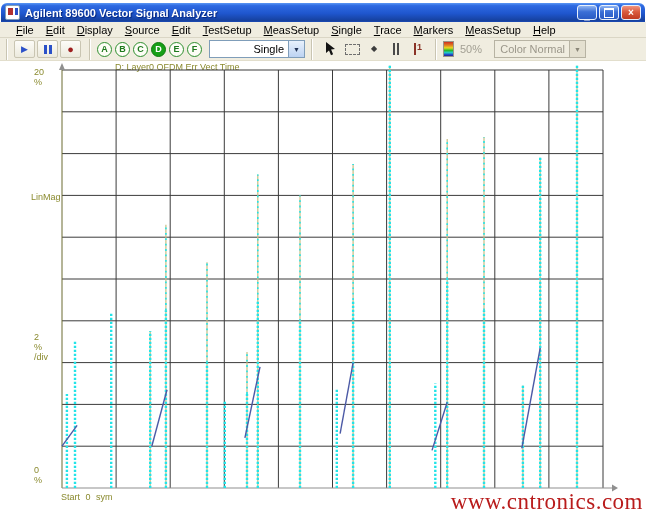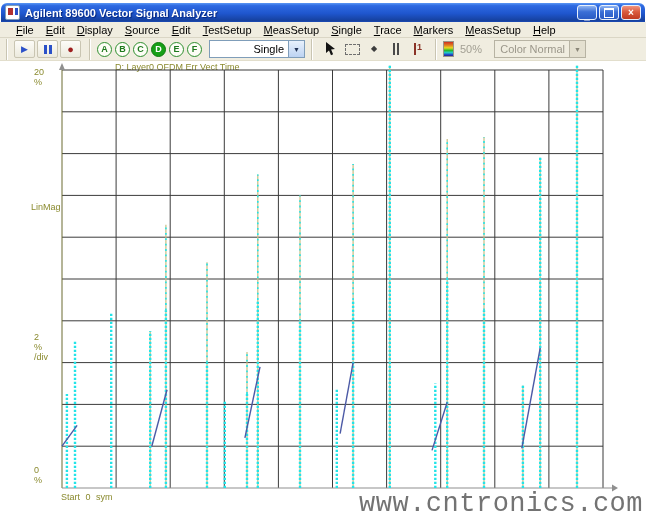--- a/index.html
+++ b/index.html
@@ -83,22 +83,22 @@
   .m1 b{font-size:9px;color:#8a3326;line-height:9px;font-weight:bold;}
   .colorbar{width:9px;height:14px;border:1px solid #9a9688;
     background:linear-gradient(180deg,#d03020 0%,#e07820 22%,#e8d820 42%,#28b828 60%,#20c8c8 76%,#2038c8 92%,#282888 100%);}
   .zoomlevel{color:#A3A094;margin:0 8px 0 6px;}
 
   
   .chart{position:absolute;top:61px;left:0;right:0;bottom:0;background:#fff;}
   .lab{position:absolute;color:#8a8a2e;font-size:9px;line-height:10px;white-space:nowrap;}
   .ylab{width:24px;text-align:left;left:34px;}
   #chart-svg{position:absolute;left:62px;top:9px;overflow:visible;}
-  .watermark{position:absolute;right:3px;top:428px;font-size:27px;color:#737373;
-    letter-spacing:0.5px;font-family:Liberation Mono, monospace;}
+  .watermark{position:absolute;right:3px;top:428px;font-size:23px;color:#b91c1c;
+    letter-spacing:0.5px;font-family:Liberation Serif, serif;}
 </style>
 </head>
 <body>
 
 <div class="window">
 
   <div class="titlebar">
     <span class="app-icon">
         <i></i>
         <b></b>
@@ -192,21 +192,21 @@
         <span class="combo-arrow">▼</span>
       </div>
     </div>
   </div>
 
   <div class="chart">
     <span class="lab" style="left:75px;top:1px;margin-left:40px;">D: Layer0 OFDM Err Vect Time</span>
 
     <span class="lab ylab" style="top:6px;">20</span>
     <span class="lab ylab" style="top:16px;">%</span>
-    <span class="lab" style="left:31px;top:141px;">LinMag</span>
+    <span class="lab" style="left:31px;top:131px;">LinMag</span>
     <span class="lab ylab" style="top:271px;">2</span>
     <span class="lab ylab" style="top:281px;">%</span>
     <span class="lab ylab" style="top:291px;">/div</span>
     <span class="lab ylab" style="top:404px;">0</span>
     <span class="lab ylab" style="top:414px;">%</span>
     <span class="lab" style="left:61px;top:431px;word-spacing:3px;">Start 0 sym</span>
 
     <svg id="chart-svg" width="560" height="424">
         <line x1="0" y1="0" x2="541" y2="0" stroke="#3b3b3b" stroke-width="1"></line>
         <line x1="0" y1="41.8" x2="541" y2="41.8" stroke="#3b3b3b" stroke-width="1"></line>

